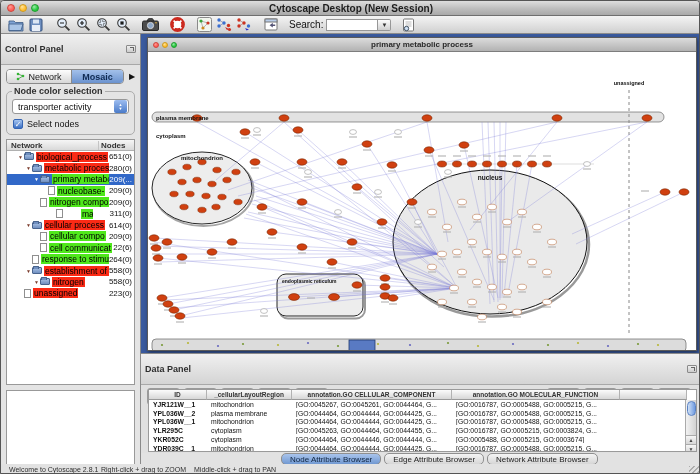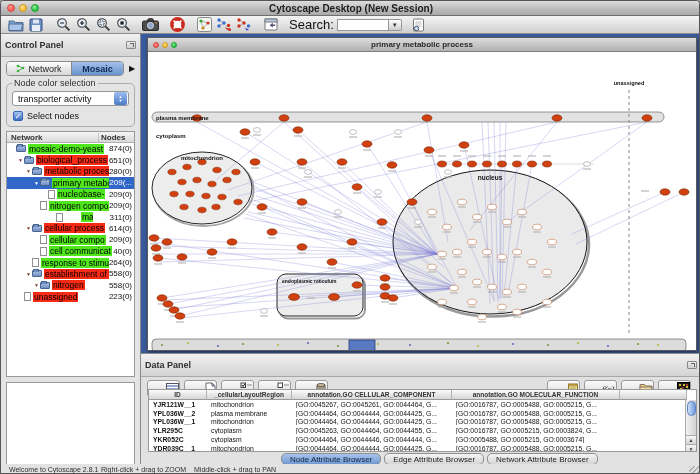--- a/index.html
+++ b/index.html
@@ -13,39 +13,39 @@
 .light{width:8px;height:8px;border-radius:50%}
 .l-red{background:radial-gradient(circle at 35% 30%,#ff9d96,#ff5f57 60%);border:1px solid #cf443c}
 .l-yellow{background:radial-gradient(circle at 35% 30%,#ffe49c,#ffbd2e 60%);border:1px solid #ce9a1e}
 .l-green{background:radial-gradient(circle at 35% 30%,#9bedaa,#28c940 60%);border:1px solid #1e9e2e}
 .title-text{position:absolute;left:0;right:0;top:0;text-align:center;font-size:10px;font-weight:bold;color:#1d1d1d;line-height:15px}
 
 
 .toolbar{position:absolute;top:15px;left:0;width:700px;height:18px;background:linear-gradient(#f4f4f4,#d0d0d0);border-bottom:1px solid #8b8b8b;display:flex;align-items:center;padding:0 5px}
 .tbtn{width:20px;height:16px;display:flex;align-items:center;justify-content:center}
 .tsep{width:7px}
-.search-label{font-size:13px;color:#111;margin:0 3px 0 8px}
+.search-label{font-size:10px;color:#111;margin:0 3px 0 8px}
 .search-input{width:52px;height:12px;border:1px solid #979797;background:#fff;font-size:8px;padding:0 2px}
 .search-arrow{width:13px;height:12px;background:linear-gradient(#fdfdfd,#cfcfcf);border:1px solid #979797;border-left:none;font-size:6px;color:#333;display:flex;align-items:center;justify-content:center;border-radius:0 2px 2px 0}
 
 
-.panel-header{height:23px;background:linear-gradient(#f0f0f0,#d4d4d4);border-bottom:1px solid #a8a8a8;display:flex;align-items:center;justify-content:space-between;padding:0 4px}
+.panel-header{height:31px;background:linear-gradient(#f0f0f0,#d4d4d4);border-bottom:1px solid #a8a8a8;display:flex;align-items:center;justify-content:space-between;padding:0 4px}
 .panel-title{font-size:9px;font-weight:bold;color:#2e2e2e}
 .float-icon{width:10px;height:8px;border:1px solid #8a8a8a;background:linear-gradient(#eee,#ccc);border-radius:1px;position:relative}
 .float-icon::after{content:"";position:absolute;right:1px;top:1px;width:3px;height:3px;border-top:1px solid #666;border-right:1px solid #666}
 
 
 .control-panel{position:absolute;left:0;top:33px;width:140px;height:430px;background:#e4e4e4;border-right:1px solid #8a8a8a}
 .cp-tabs{display:flex;align-items:center;margin:4px 2px 2px 5px}
 .seg{height:15px;border:1px solid #8a8a8a;display:flex;border-radius:4px;overflow:hidden;background:#fff}
 .seg-network{width:64px;background:linear-gradient(#fdfdfd,#d7d7d7);display:flex;align-items:center;justify-content:center;gap:3px;font-size:9px;color:#222}
 .seg-mosaic{width:52px;background:linear-gradient(#a3c0ea,#6b93cf);border-left:1px solid #8a8a8a;display:flex;align-items:center;justify-content:center;font-size:9px;font-weight:bold;color:#0f2a52}
 .tab-more{margin-left:5px;font-size:8px;color:#111}
 .groupbox{margin:7px 5px 0;border:1px solid #adadad;border-radius:5px;padding:5px 4px 3px;position:relative}
-.groupbox-legend{position:absolute;top:-6px;left:5px;background:#e4e4e4;font-size:9px;font-weight:normal;color:#2e2e2e;padding:0 2px}
+.groupbox-legend{position:absolute;top:-6px;left:5px;background:#e4e4e4;font-size:9px;font-weight:bold;color:#2e2e2e;padding:0 2px}
 .combo{height:15px;background:#fff;border:1px solid #979797;border-radius:3px;display:flex;align-items:center;margin:2px 1px 5px}
 .combo-text{flex:1;font-size:9px;color:#111;padding-left:5px;white-space:nowrap;overflow:hidden}
 .combo-stepper{width:13px;height:13px;background:linear-gradient(#9dbdf0,#4a7bc9);border-radius:2px;display:flex;flex-direction:column;align-items:center;justify-content:center;color:#fff;font-size:4px;line-height:4px;margin-right:1px}
 .checkbox-row{display:flex;align-items:center;gap:4px;margin:1px 0 2px 2px}
 .checkbox{width:10px;height:10px;background:linear-gradient(#a6c6f2,#3a6fc4);border:1px solid #3465b4;border-radius:2px;color:#fff;font-size:8px;line-height:9px;text-align:center}
 .checkbox-label{font-size:9px;color:#111}
 .tree-panel{margin:4px 5px 0;height:246px;background:#fff;border:1px solid #999;overflow:hidden;display:flex;flex-direction:column}
 .tree-header{height:11px;background:linear-gradient(#f6f6f6,#d9d9d9);border-bottom:1px solid #b0b0b0;display:flex;align-items:center;font-size:8px;font-weight:bold;color:#333;flex:none}
 .th-network{padding-left:4px;flex:1}
 .th-nodes{width:36px;text-align:left;border-left:1px solid #c4c4c4;padding-left:2px}
@@ -283,26 +283,20 @@
         <span class="checkbox">✓</span>
         <span class="checkbox-label">Select nodes</span>
       </div>
     </div>
     <div class="tree-panel">
       <div class="tree-header">
         <span class="th-network">Network</span>
         <span class="th-nodes">Nodes</span>
       </div>
       <div class="tree-rows">
-          <div class="tree-row" style="padding-left: 2px;">
-            <span class="expander"></span>
-            <span class="icon-folder"></span>
-            <span class="tree-label bg-green">mosaic-demo-yeast</span>
-            <span class="tree-nodes">874(0)</span>
-          </div>
           <div class="tree-row" style="padding-left: 10px;">
             <span class="expander">▼</span>
             <span class="icon-folder"></span>
             <span class="tree-label bg-red">biological_process</span>
             <span class="tree-nodes">651(0)</span>
           </div>
           <div class="tree-row" style="padding-left: 18px;">
             <span class="expander">▼</span>
             <span class="icon-folder"></span>
             <span class="tree-label bg-red">metabolic process</span>
@@ -341,21 +335,21 @@
           <div class="tree-row" style="padding-left: 26px;">
             <span class="expander"></span>
             <span class="icon-leaf"></span>
             <span class="tree-label bg-green">cellular compo</span>
             <span class="tree-nodes">209(0)</span>
           </div>
           <div class="tree-row" style="padding-left: 26px;">
             <span class="expander"></span>
             <span class="icon-leaf"></span>
             <span class="tree-label bg-green">cell communicat</span>
-            <span class="tree-nodes">40(0)</span>
+            <span class="tree-nodes">22(6)</span>
           </div>
           <div class="tree-row" style="padding-left: 18px;">
             <span class="expander"></span>
             <span class="icon-leaf"></span>
             <span class="tree-label bg-green">response to stimulu</span>
             <span class="tree-nodes">264(0)</span>
           </div>
           <div class="tree-row" style="padding-left: 18px;">
             <span class="expander">▼</span>
             <span class="icon-folder"></span>

